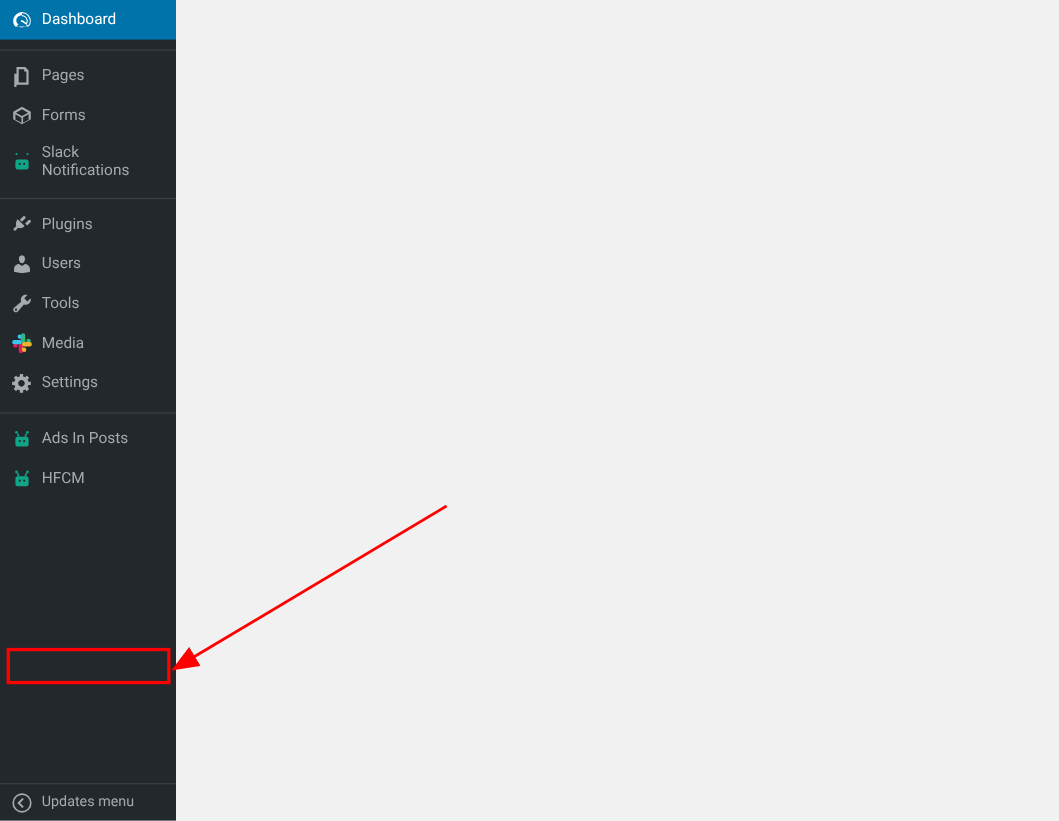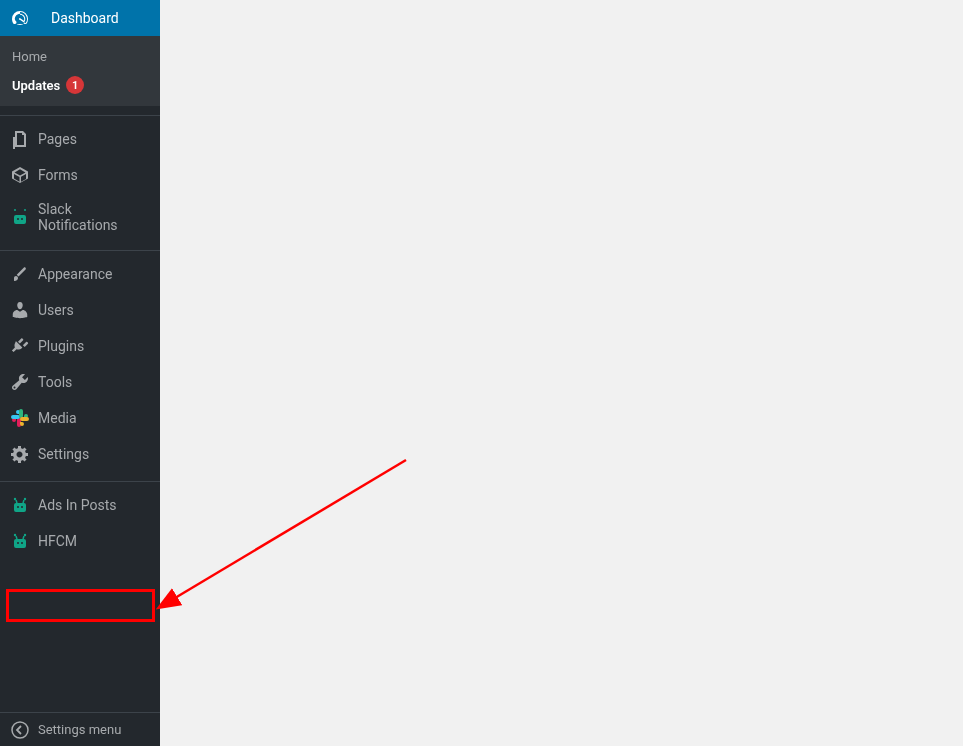--- a/index.html
+++ b/index.html
@@ -25,21 +25,20 @@
       padding: 8px 10px;
       color: #a7aaad;
       cursor: pointer;
       font-size: 14px;
       min-height: 34px;
       position: relative;
     }
     .menu-item.current {
       background: #0073aa;
       color: #fff;
-      gap: 13px;
     }
     .menu-item .icon {
       width: 20px;
       height: 20px;
       margin-right: 8px;
       display: flex;
       align-items: center;
       justify-content: center;
       flex-shrink: 0;
     }
@@ -133,29 +132,20 @@
   <div class="menu-item current">
     <span class="icon">
       <svg viewBox="0 0 20 20" fill="currentColor">
           <path d="M3.76 16h12.48A7.98 7.98 0 0 0 18 11a8 8 0 1 0-16 0c0 1.87.64 3.59 1.76 5zM10 4a7 7 0 0 1 5.58 11.2l-1.43-1.02A5.23 5.23 0 0 0 15.25 11c0-2.9-2.35-5.25-5.25-5.25V4zm0 2.75A4.25 4.25 0 0 1 14.25 11c0 .63-.14 1.23-.39 1.77l-3.29-2.35A1 1 0 0 0 9 11a1 1 0 0 0 1 1c.09 0 .17-.01.25-.04l4.34 3.1A6.97 6.97 0 0 1 10 17a6.97 6.97 0 0 1-4.59-1.72l1.43-1.02A5.23 5.23 0 0 1 4.75 11 5.25 5.25 0 0 1 10 5.75v1z"></path>
         </svg>
     </span>
     <span>Dashboard</span>
     <span class="current-arrow"></span>
   </div>
 
-  <div class="submenu">
-    <div class="submenu-item">
-      <span>Home</span>
-    </div>
-    <div class="submenu-item current">
-      <span>Updates</span>
-      <span class="badge">1</span>
-    </div>
-  </div>
 
   <div class="separator"></div>
 
 
 
   <div class="menu-item">
     <span class="icon">
       <svg viewBox="0 0 20 20" fill="currentColor">
           <path d="M5 2h8l3 3v13H5V2zm2 2v12h7V6h-2V4H7zm-4 4h2v12h9v2H3V8z"></path>
         </svg>
@@ -179,45 +169,37 @@
           <path d="M6 8h8a2 2 0 0 1 2 2v5a2 2 0 0 1-2 2H6a2 2 0 0 1-2-2v-5a2 2 0 0 1 2-2zm2 3a1 1 0 1 0 0 2 1 1 0 0 0 0-2zm4 0a1 1 0 1 0 0 2 1 1 0 0 0 0-2zM7 6l-2-3M13 6l2-3M10 3v3"></path>
           <circle cx="5" cy="3" r="1"></circle>
           <circle cx="15" cy="3" r="1"></circle>
         </svg>
     </span>
     <span>Slack Notifications</span>
   </div>
 
   <div class="separator"></div>
 
-  <div class="menu-item">
-    <span class="icon">
-      <svg viewBox="0 0 20 20" fill="currentColor">
-          <path d="M4 14c0-1.1.9-2 2-2s2 .9 2 2c0 1.5-1 3-4 3 0 0 0-2 0-3zm4.5-1.5l7-7c.5-.5.5-1.3 0-1.8s-1.3-.5-1.8 0l-7 7 1.8 1.8z"></path>
-        </svg>
-    </span>
-    <span>Appearance</span>
+
+  <div class="menu-item">
+    <span class="icon">
+      <svg viewBox="0 0 20 20" fill="currentColor">
+          <path d="M13.11 4.36L9.87 7.6 8 5.73l3.24-3.24c.35-.34 1.05-.2 1.56.32.52.51.66 1.21.31 1.55zm-8 1.77l.91-.91 6.34 6.34-.91.91c-1.06 1.06-3.01 1.37-4.9.67L3.6 16.09l-1.69-1.69 2.95-2.95c-.7-1.89-.39-3.84.67-4.9zm7.73 3.09l3.24-3.24c.34-.35 1.04-.21 1.55.31.52.51.66 1.21.32 1.56l-3.24 3.24-1.87-1.87z"></path>
+        </svg>
+    </span>
+    <span>Plugins</span>
   </div>
 
   <div class="menu-item">
     <span class="icon">
       <svg viewBox="0 0 20 20" fill="currentColor">
           <path d="M10 9.25c-2.27 0-2.73-3.44-2.73-3.44C7 4.02 7.82 2 9.97 2c2.16 0 2.98 2.02 2.71 3.81 0 0-.41 3.44-2.68 3.44zm0 2.57L12.72 10c2.39 0 4.52 2.33 4.52 4.53v2.49s-3.65 1.13-7.24 1.13c-3.65 0-7.24-1.13-7.24-1.13v-2.49c0-2.25 1.94-4.48 4.47-4.48l2.77 1.77z"></path>
         </svg>
     </span>
     <span>Users</span>
-  </div>
-
-  <div class="menu-item">
-    <span class="icon">
-      <svg viewBox="0 0 20 20" fill="currentColor">
-          <path d="M13.11 4.36L9.87 7.6 8 5.73l3.24-3.24c.35-.34 1.05-.2 1.56.32.52.51.66 1.21.31 1.55zm-8 1.77l.91-.91 6.34 6.34-.91.91c-1.06 1.06-3.01 1.37-4.9.67L3.6 16.09l-1.69-1.69 2.95-2.95c-.7-1.89-.39-3.84.67-4.9zm7.73 3.09l3.24-3.24c.34-.35 1.04-.21 1.55.31.52.51.66 1.21.32 1.56l-3.24 3.24-1.87-1.87z"></path>
-        </svg>
-    </span>
-    <span>Plugins</span>
   </div>
 
   <div class="menu-item">
     <span class="icon">
       <svg viewBox="0 0 20 20" fill="currentColor">
           <path d="M16.68 9.77c-1.34 1.34-3.3 1.67-4.95.99l-5.41 6.52c-.99.99-2.59.99-3.58 0s-.99-2.59 0-3.57l6.52-5.42c-.68-1.65-.35-3.61.99-4.95 1.28-1.28 3.12-1.62 4.72-1.06l-2.89 2.89 2.82 2.82 2.86-2.87c.53 1.58.18 3.39-1.08 4.65zM3.81 16.21c.4.39 1.04.39 1.43 0 .4-.4.4-1.04 0-1.43-.39-.4-1.03-.4-1.43 0a1.02 1.02 0 0 0 0 1.43z"></path>
         </svg>
     </span>
     <span>Tools</span>
   </div>
@@ -269,21 +251,21 @@
     <span>HFCM</span>
   </div>
 
   <div class="collapse-item">
     <span class="icon">
       <svg viewBox="0 0 20 20" fill="currentColor">
           <circle cx="10" cy="10" r="8" fill="none" stroke="currentColor" stroke-width="1.5"></circle>
           <path d="M11 6l-4 4 4 4" fill="none" stroke="currentColor" stroke-width="1.8"></path>
         </svg>
     </span>
-    <span>Settings menu</span>
+    <span>Updates menu</span>
   </div>
 
 </div>
 
 <div class="highlight-box" style="left:6px; top:589px; width:149px; height:33px;"></div>
 
 <svg class="annotation-svg" width="963" height="746">
   <defs>
     <marker id="arrowhead" markerWidth="10" markerHeight="8" refX="1" refY="4" orient="auto">
       <polygon points="0 0, 10 4, 0 8" fill="#ff0000"></polygon>

